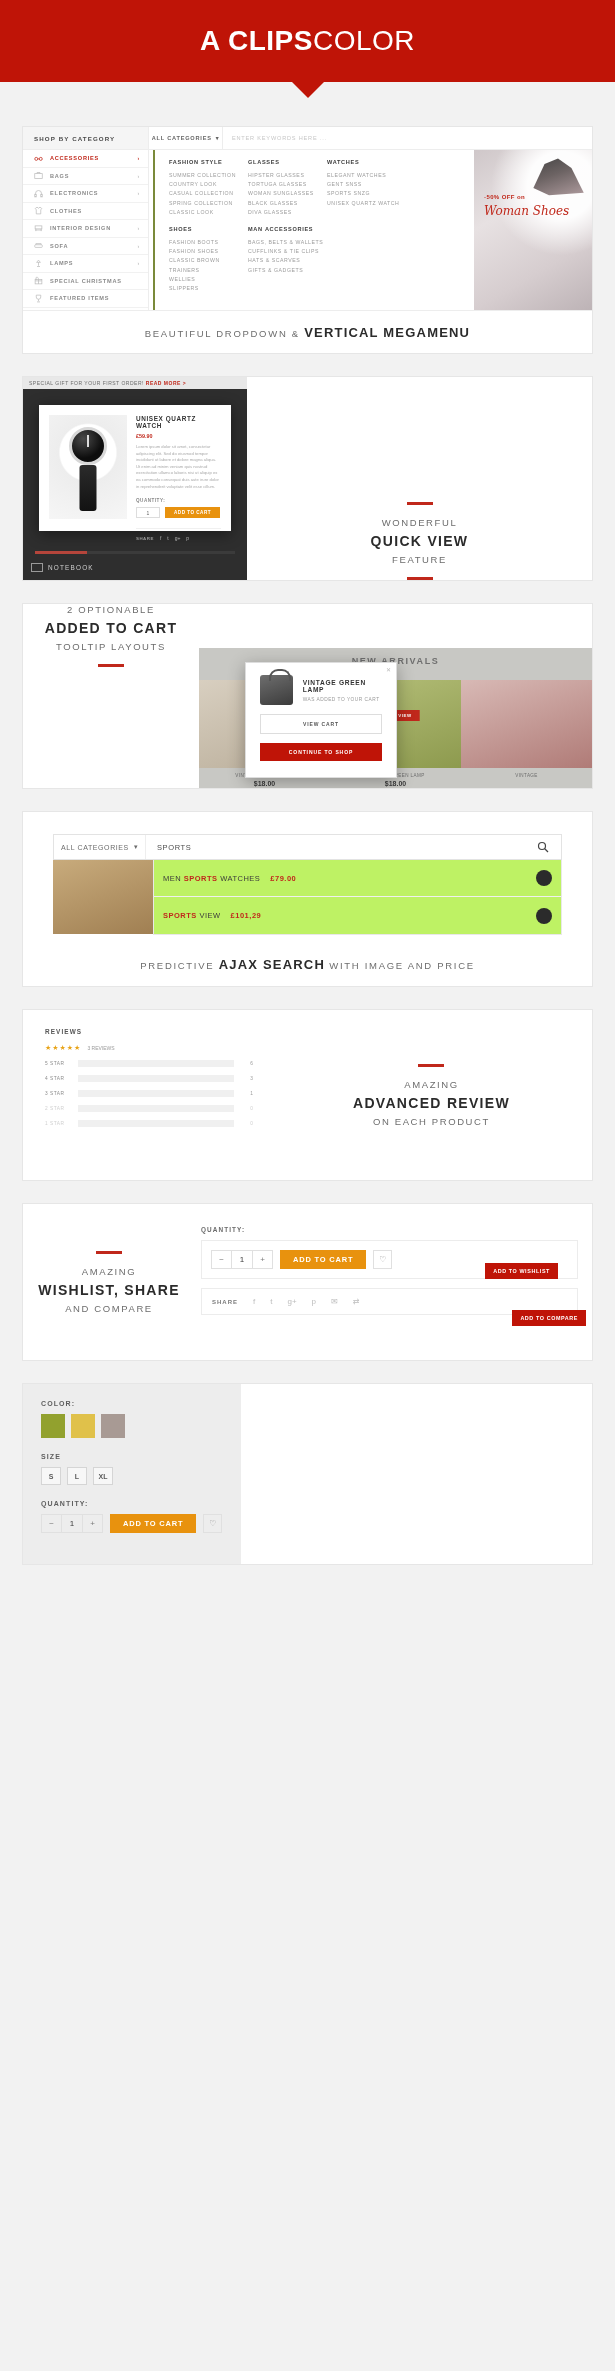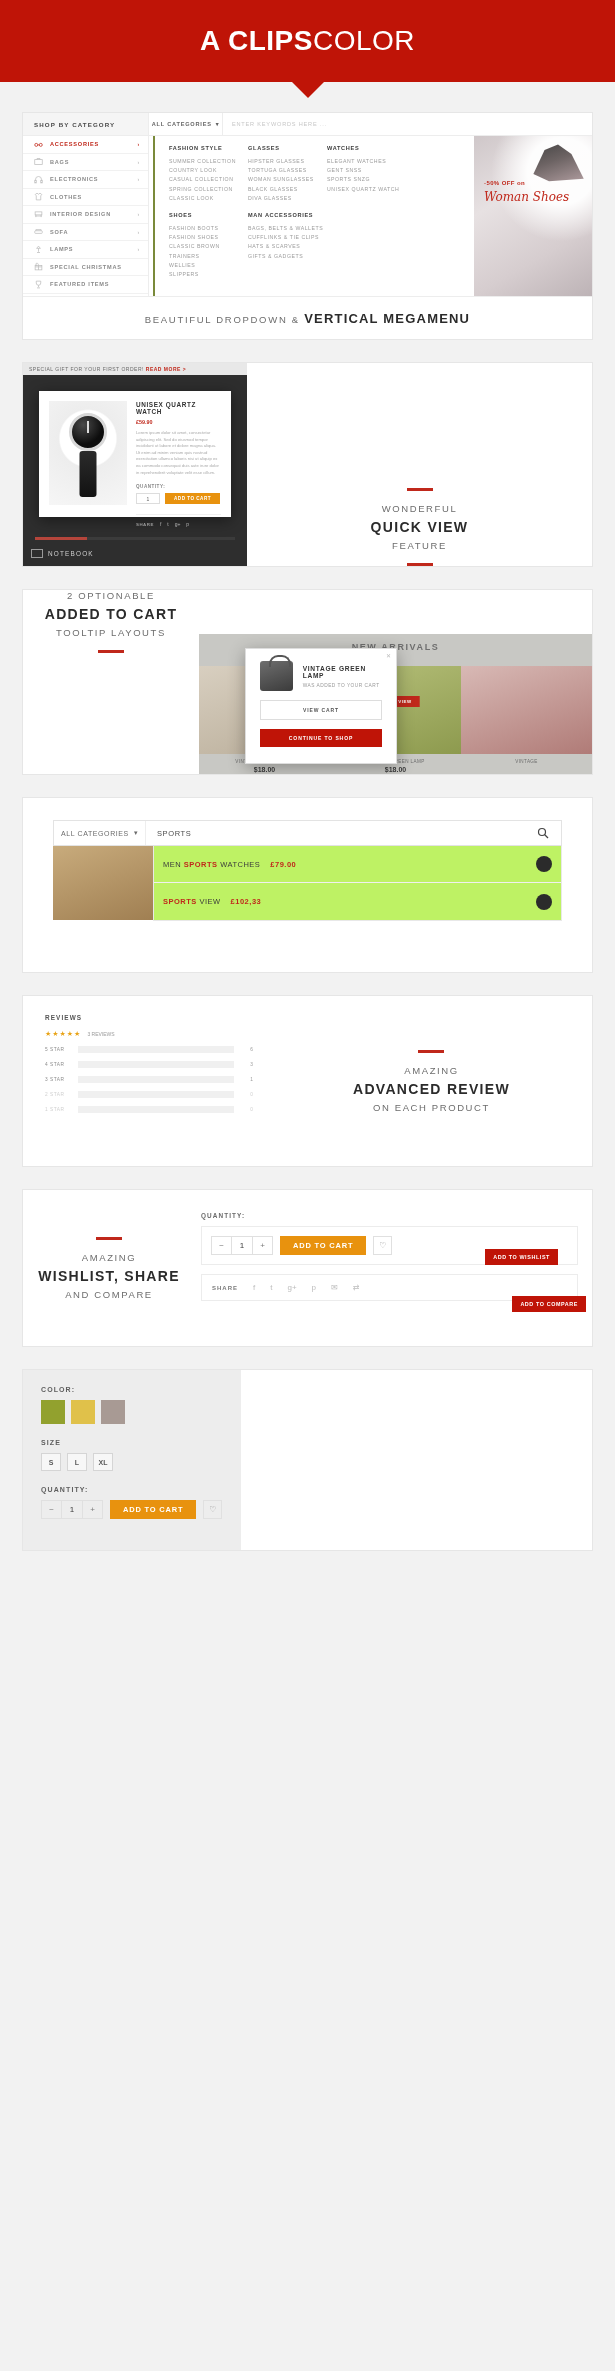--- a/index.html
+++ b/index.html
@@ -31,21 +31,21 @@
   }
 
   
   .card {
     background: #fff;
     margin: 0 22px 22px 22px;
     border: 1px solid #e6e6e6;
     position: relative;
     overflow: hidden;
   }
-  .sec-wrap { padding-top: 30px; }
+  .sec-wrap { padding-top: 44px; }
 
   .cap { text-align: center; }
   .cap .dash { width: 26px; height: 3px; background: #c0281b; margin: 0 auto 12px auto; }
   .cap .dash.bot { margin: 12px auto 0 auto; }
   .cap .line1 { font-size: 9.5px; letter-spacing: 1.6px; color: #6d6d6d; text-transform: uppercase; }
   .cap .line2 { font-size: 14px; font-weight: bold; letter-spacing: 1.3px; color: #2b2b2b; text-transform: uppercase; margin: 5px 0; }
   .cap .line3 { font-size: 9.5px; letter-spacing: 1.6px; color: #6d6d6d; text-transform: uppercase; }
 
   
   .s1 { height: 228px; }
@@ -611,27 +611,32 @@
         <div class="s4-thumb"></div>
         <div class="s4-list">
           <div class="s4-item">
             <div class="txt">
               <span>MEN </span><span class="hl">SPORTS</span><span> WATCHES</span><span class="pr">£79.00</span>
             </div>
             <div class="wic"></div>
           </div>
           <div class="s4-item">
             <div class="txt">
-              <span></span><span class="hl">SPORTS</span><span> VIEW</span><span class="pr">£102,33</span>
+              <span></span><span class="hl">SPORTS</span><span> VIEW</span><span class="pr">£101,29</span>
             </div>
             <div class="wic"></div>
           </div>
         </div>
       </div>
 
+      <div class="cap-inline">
+        <span>PREDICTIVE</span>
+        <b>AJAX SEARCH</b>
+        <span>WITH IMAGE AND PRICE</span>
+      </div>
     </div>
 
     <div class="card s5">
       <div class="s5-left">
         <div class="s5-h">REVIEWS</div>
         <div class="s5-stars">
           <span class="st">★★★★★</span>
           <span class="cnt">3 REVIEWS</span>
         </div>
 

